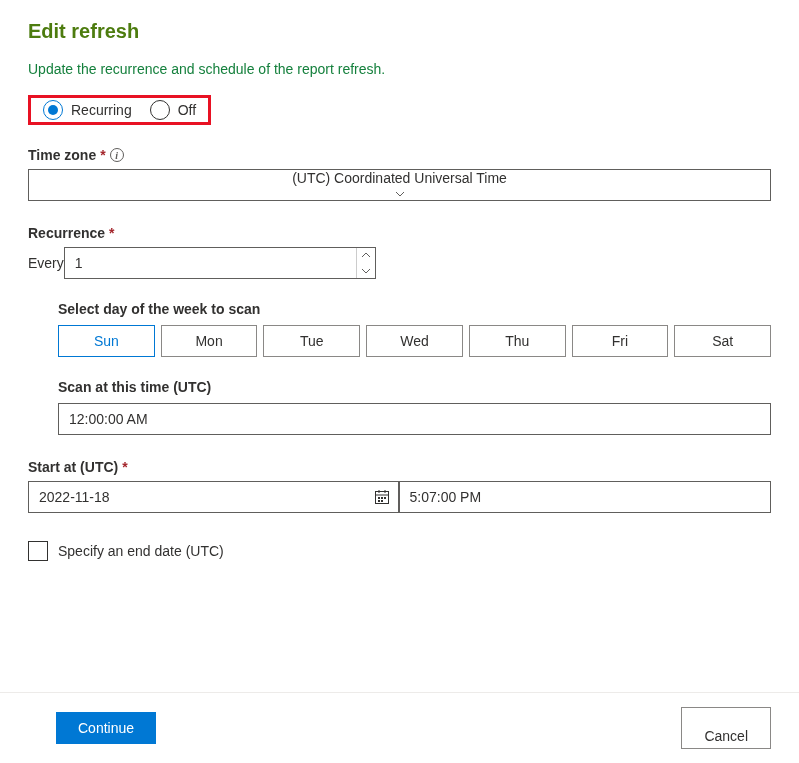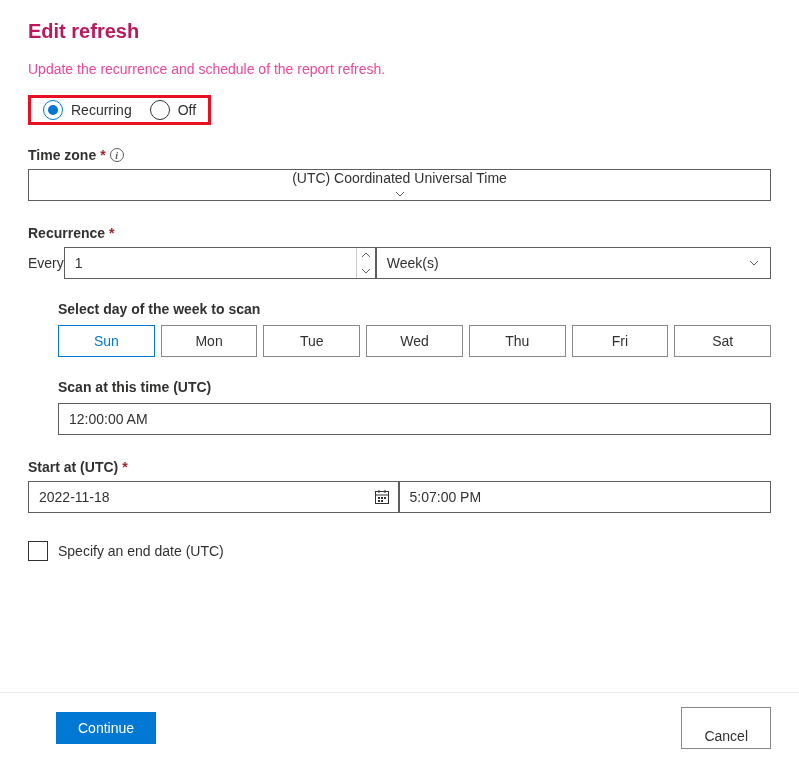--- a/index.html
+++ b/index.html
@@ -16,25 +16,25 @@
       height: 763px;
       position: relative;
     }
     .content {
       padding: 20px 28px 0 28px;
     }
     .page-title {
       font-size: 20px;
       font-weight: 600;
       margin-bottom: 18px;
-      color: #be185d;
+      color: #4d7c0f;
     }
     .subtitle {
       font-size: 14px;
-      color: #ec4899;
+      color: #15803d;
       margin-bottom: 18px;
     }
     .radio-group {
       display: inline-flex;
       gap: 18px;
       align-items: center;
       padding: 2px 12px;
       border: 3px solid #e81123;
       margin-bottom: 22px;
     }
@@ -311,28 +311,20 @@
                 <path d="M0 4 L4 0 L8 4" stroke="#605e5c" stroke-width="1" fill="none"></path>
               </svg>
           </div>
           <div class="spinner-btn">
             <svg viewBox="0 0 8 5" width="8" height="5">
                 <path d="M0 1 L4 5 L8 1" stroke="#605e5c" stroke-width="1" fill="none"></path>
               </svg>
           </div>
         </div>
       </div>
-      <div class="unit-select">
-        <span>Week(s)</span>
-        <span class="chevron-down">
-          <svg viewBox="0 0 12 12" width="12" height="12">
-              <path d="M2 4 L6 8 L10 4" stroke="#605e5c" stroke-width="1" fill="none"></path>
-            </svg>
-        </span>
-      </div>
     </div>
 
     <div class="indented">
       <div class="sub-label">Select day of the week to scan</div>
       <div class="day-buttons">
         <div class="day-btn selected">Sun</div>
         <div class="day-btn">Mon</div>
         <div class="day-btn">Tue</div>
         <div class="day-btn">Wed</div>
         <div class="day-btn">Thu</div>

